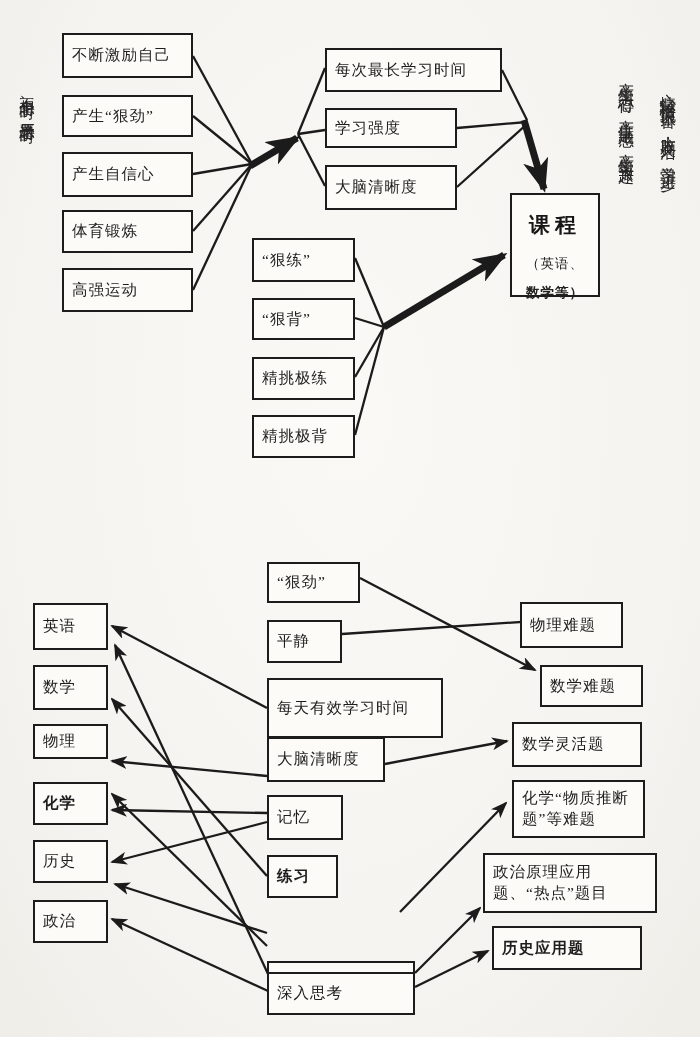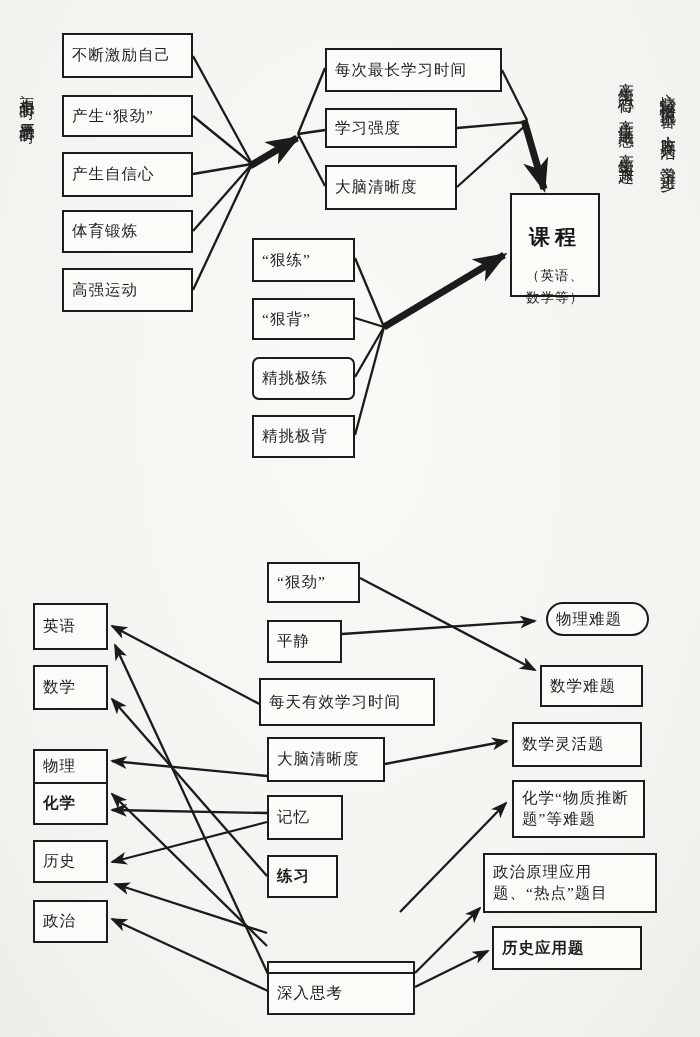--- a/index.html
+++ b/index.html
@@ -15,26 +15,26 @@
     position:absolute;box-sizing:border-box;
     background:#fcfbf8;border:2px solid #1c1c1c;
     display:flex;align-items:center;
     padding:2px 8px;
     font-size:15.5px;color:#1e1e1e;line-height:1.35;
     letter-spacing:1px;
   }
   .box.wrap2{padding:18px 8px;}
   .box.course{
     flex-direction:column;align-items:center;justify-content:flex-start;
-    padding-top:28px;letter-spacing:2px;
+    padding-top:16px;letter-spacing:2px;
   }
   .course .c-title{font-size:21px;letter-spacing:5px;font-weight:600;color:#161616;}
   .course .c-sub{font-size:13.5px;letter-spacing:1px;color:#222;}
   .course .c-sub1{margin-top:16px;}
-  .course .c-sub2{margin-top:3px;}
+  .course .c-sub2{margin-top:10px;font-weight:bold;}
   .vnote{
     position:absolute;writing-mode:vertical-rl;text-orientation:mixed;
     width:26px;color:#262626;
     font-size:16px;letter-spacing:3px;line-height:1;
   }
   .vnote.tight{font-size:15.5px;letter-spacing:1.5px;}
 </style>
 </head>
 <body>
 
@@ -89,42 +89,42 @@
       <div class="box" style="left: 62px; top: 33px; width: 131px; height: 45px;">不断激励自己</div>
       <div class="box" style="left: 62px; top: 95px; width: 131px; height: 42px;">产生“狠劲”</div>
       <div class="box" style="left: 62px; top: 152px; width: 131px; height: 45px;">产生自信心</div>
       <div class="box" style="left: 62px; top: 210px; width: 131px; height: 43px;">体育锻炼</div>
       <div class="box" style="left: 62px; top: 268px; width: 131px; height: 44px;">高强运动</div>
       <div class="box" style="left: 325px; top: 48px; width: 177px; height: 44px;">每次最长学习时间</div>
       <div class="box" style="left: 325px; top: 108px; width: 132px; height: 40px;">学习强度</div>
       <div class="box" style="left: 325px; top: 165px; width: 132px; height: 45px;">大脑清晰度</div>
       <div class="box" style="left: 252px; top: 238px; width: 103px; height: 44px;">“狠练”</div>
       <div class="box" style="left: 252px; top: 298px; width: 103px; height: 42px;">“狠背”</div>
-      <div class="box" style="left: 252px; top: 357px; width: 103px; height: 43px; border-radius: 7px;">精挑极练</div>
+      <div class="box" style="left: 252px; top: 357px; width: 103px; height: 43px;">精挑极练</div>
       <div class="box" style="left: 252px; top: 415px; width: 103px; height: 43px;">精挑极背</div>
       <div class="box course" style="left: 510px; top: 193px; width: 90px; height: 104px;">
         <span class="c-title">课程</span>
         <span class="c-sub c-sub1">（英语、</span>
         <span class="c-sub c-sub2">数学等）</span>
       </div>
       <div class="box" style="left: 33px; top: 603px; width: 75px; height: 47px;">英语</div>
       <div class="box" style="left: 33px; top: 665px; width: 75px; height: 45px;">数学</div>
-      <div class="box" style="left: 33px; top: 749px; width: 75px; height: 35px;">物理</div>
+      <div class="box" style="left: 33px; top: 724px; width: 75px; height: 35px;">物理</div>
       <div class="box" style="left: 33px; top: 782px; width: 75px; height: 43px; font-weight: bold;">化学</div>
       <div class="box" style="left: 33px; top: 840px; width: 75px; height: 43px;">历史</div>
       <div class="box" style="left: 33px; top: 900px; width: 75px; height: 43px;">政治</div>
       <div class="box" style="left: 267px; top: 562px; width: 93px; height: 41px;">“狠劲”</div>
       <div class="box" style="left: 267px; top: 620px; width: 75px; height: 43px;">平静</div>
-      <div class="box" style="left: 259px; top: 678px; width: 176px; height: 48px;">每天有效学习时间</div>
+      <div class="box" style="left: 267px; top: 678px; width: 176px; height: 60px;">每天有效学习时间</div>
       <div class="box" style="left: 267px; top: 737px; width: 118px; height: 45px;">大脑清晰度</div>
       <div class="box" style="left: 267px; top: 795px; width: 76px; height: 45px;">记忆</div>
       <div class="box" style="left: 267px; top: 855px; width: 71px; height: 43px; font-weight: bold;">练习</div>
       <div class="box" style="left: 267px; top: 961px; width: 148px; height: 42px;">形成知识体系</div>
       <div class="box" style="left: 267px; top: 972px; width: 148px; height: 43px;">深入思考</div>
-      <div class="box" style="left: 546px; top: 602px; width: 103px; height: 34px; border-radius: 18px;">物理难题</div>
+      <div class="box" style="left: 520px; top: 602px; width: 103px; height: 46px;">物理难题</div>
       <div class="box" style="left: 540px; top: 665px; width: 103px; height: 42px;">数学难题</div>
       <div class="box" style="left: 512px; top: 722px; width: 130px; height: 45px;">数学灵活题</div>
       <div class="box wrap2" style="left: 512px; top: 780px; width: 133px; height: 58px;">化学“物质推断题”等难题</div>
       <div class="box wrap2" style="left: 483px; top: 853px; width: 174px; height: 60px;">政治原理应用题、“热点”题目</div>
       <div class="box" style="left: 492px; top: 926px; width: 150px; height: 44px; font-weight: bold;">历史应用题</div>
     </div>
 
   <div class="vnote tight" style="left:9px;top:86px;height:186px">不想学习时、厌恶学习时</div>
   <div class="vnote" style="left:608px;top:70px;height:392px">产生学习心得，产生满足感，产生学习兴趣</div>
   <div class="vnote" style="left:650px;top:80px;height:372px">心情轻松愉悦振奋，大脑灵活，学习进步</div>

